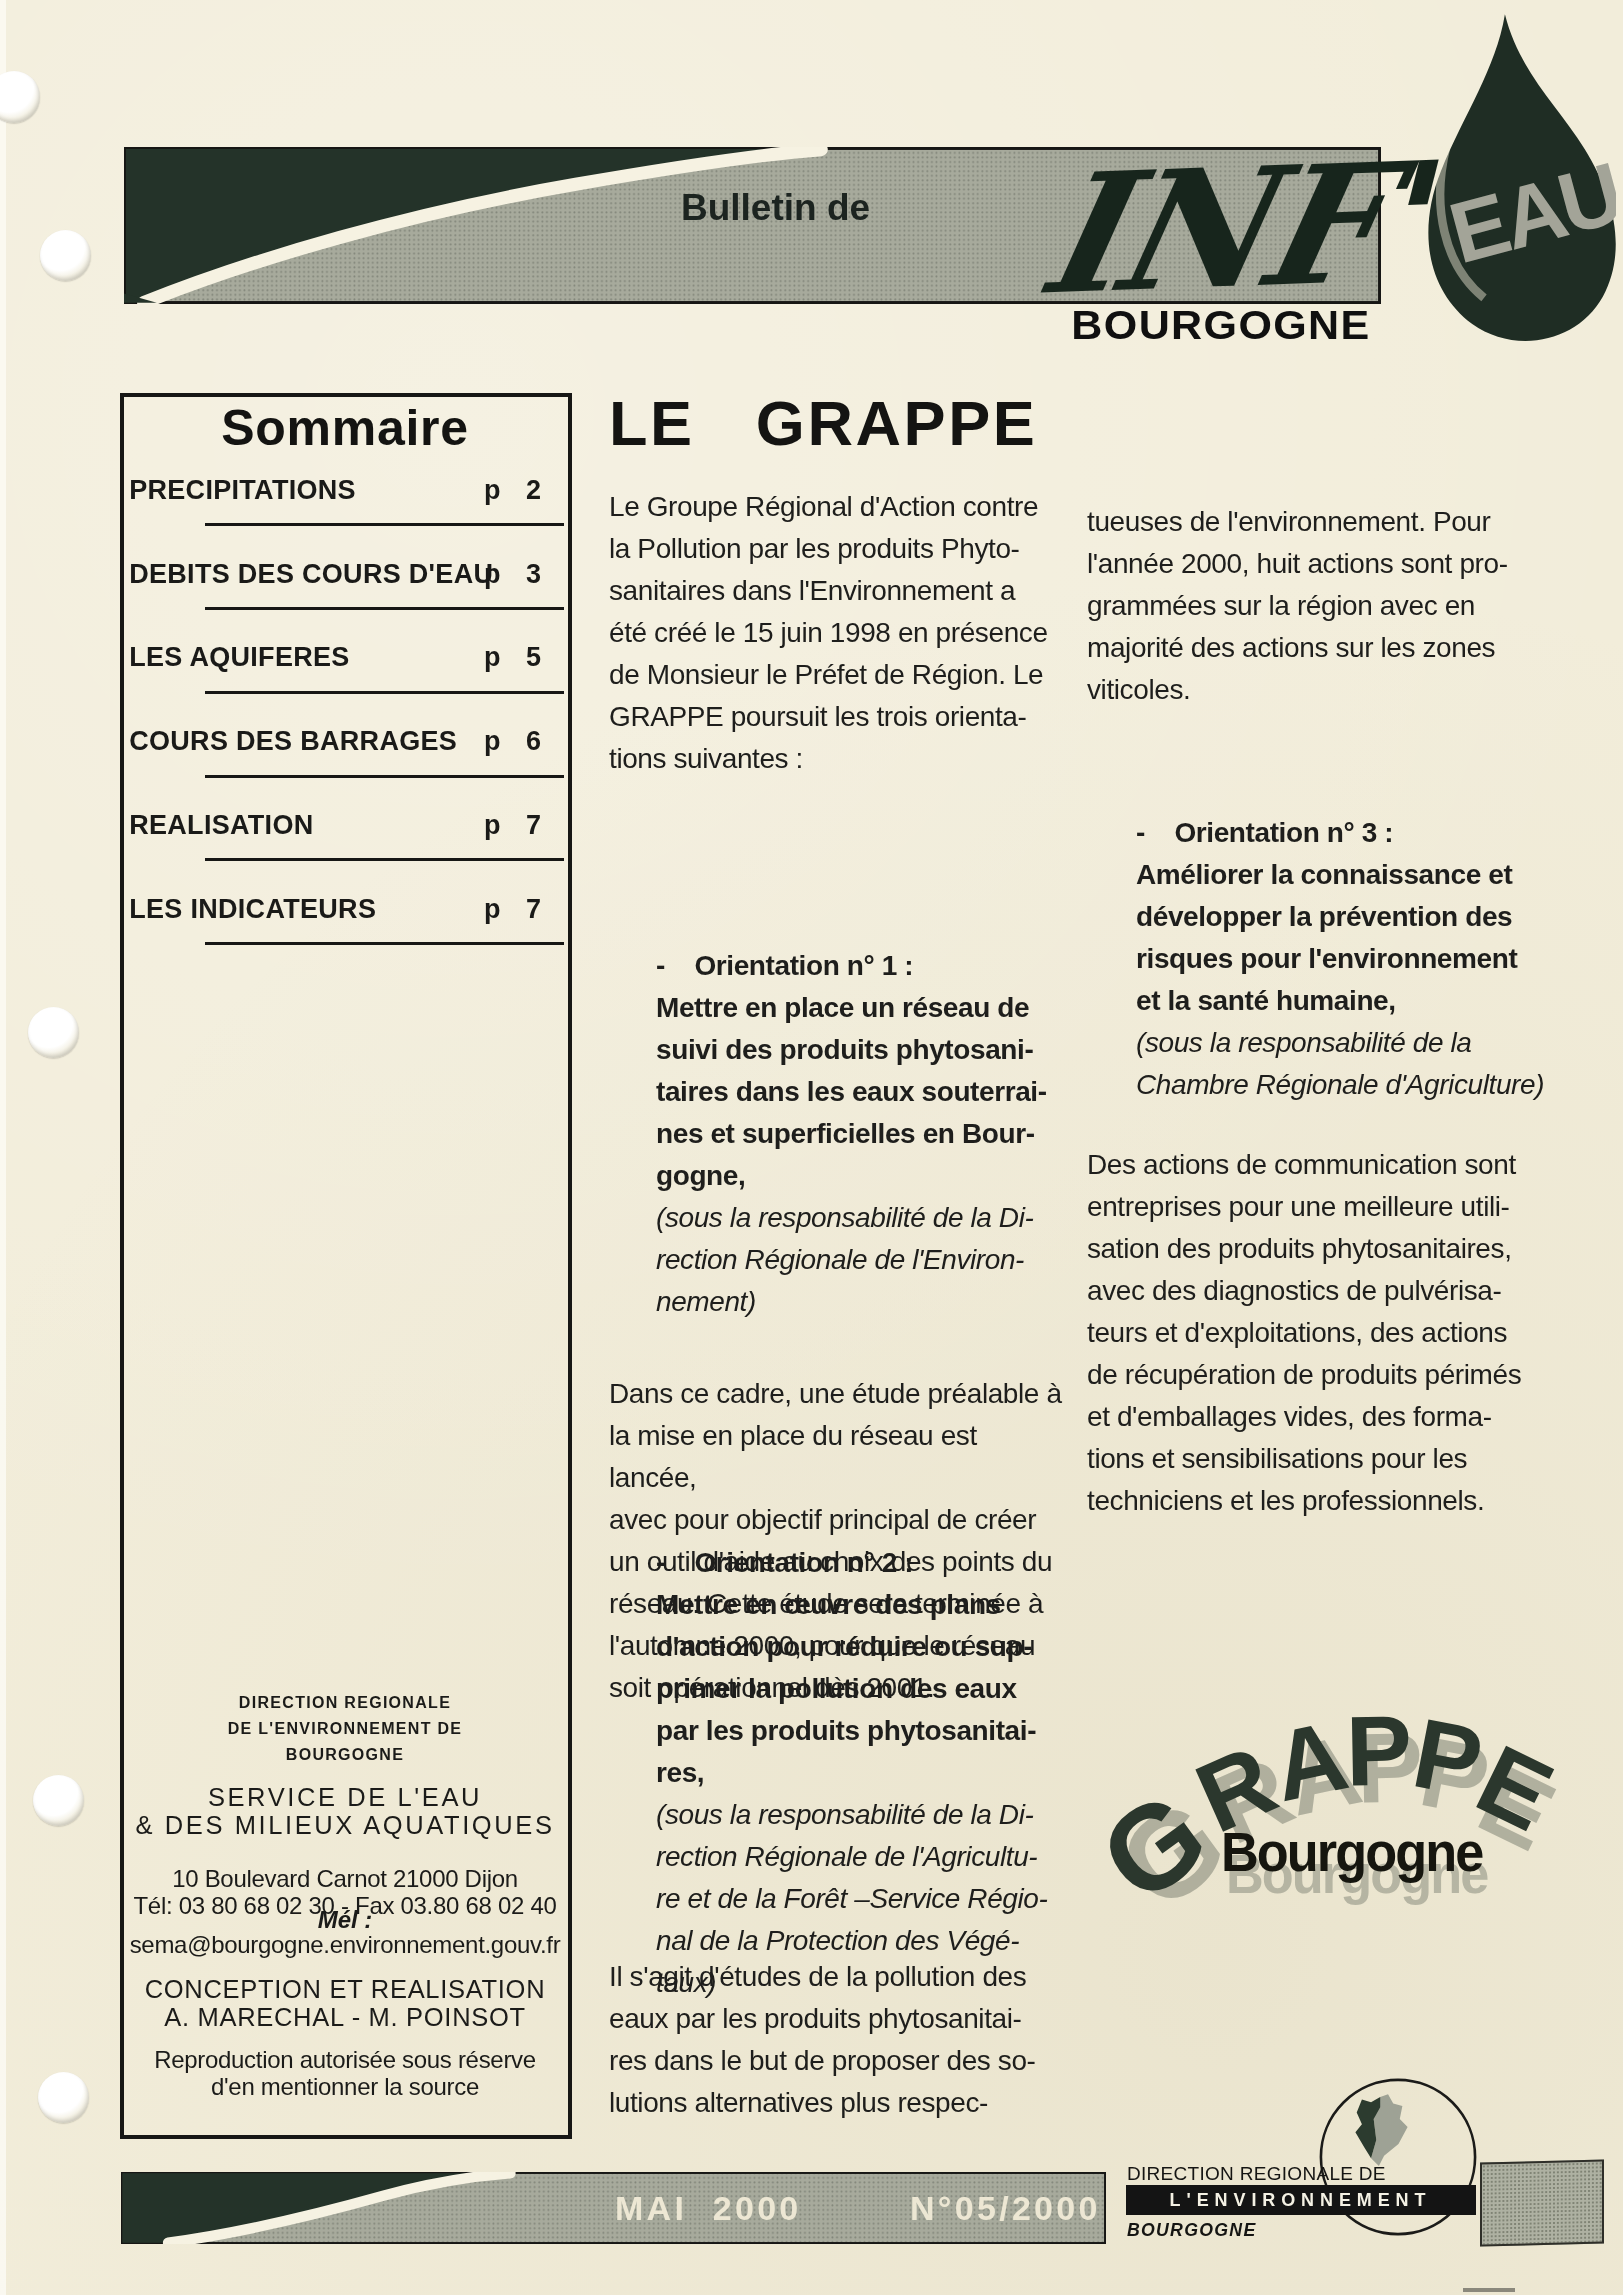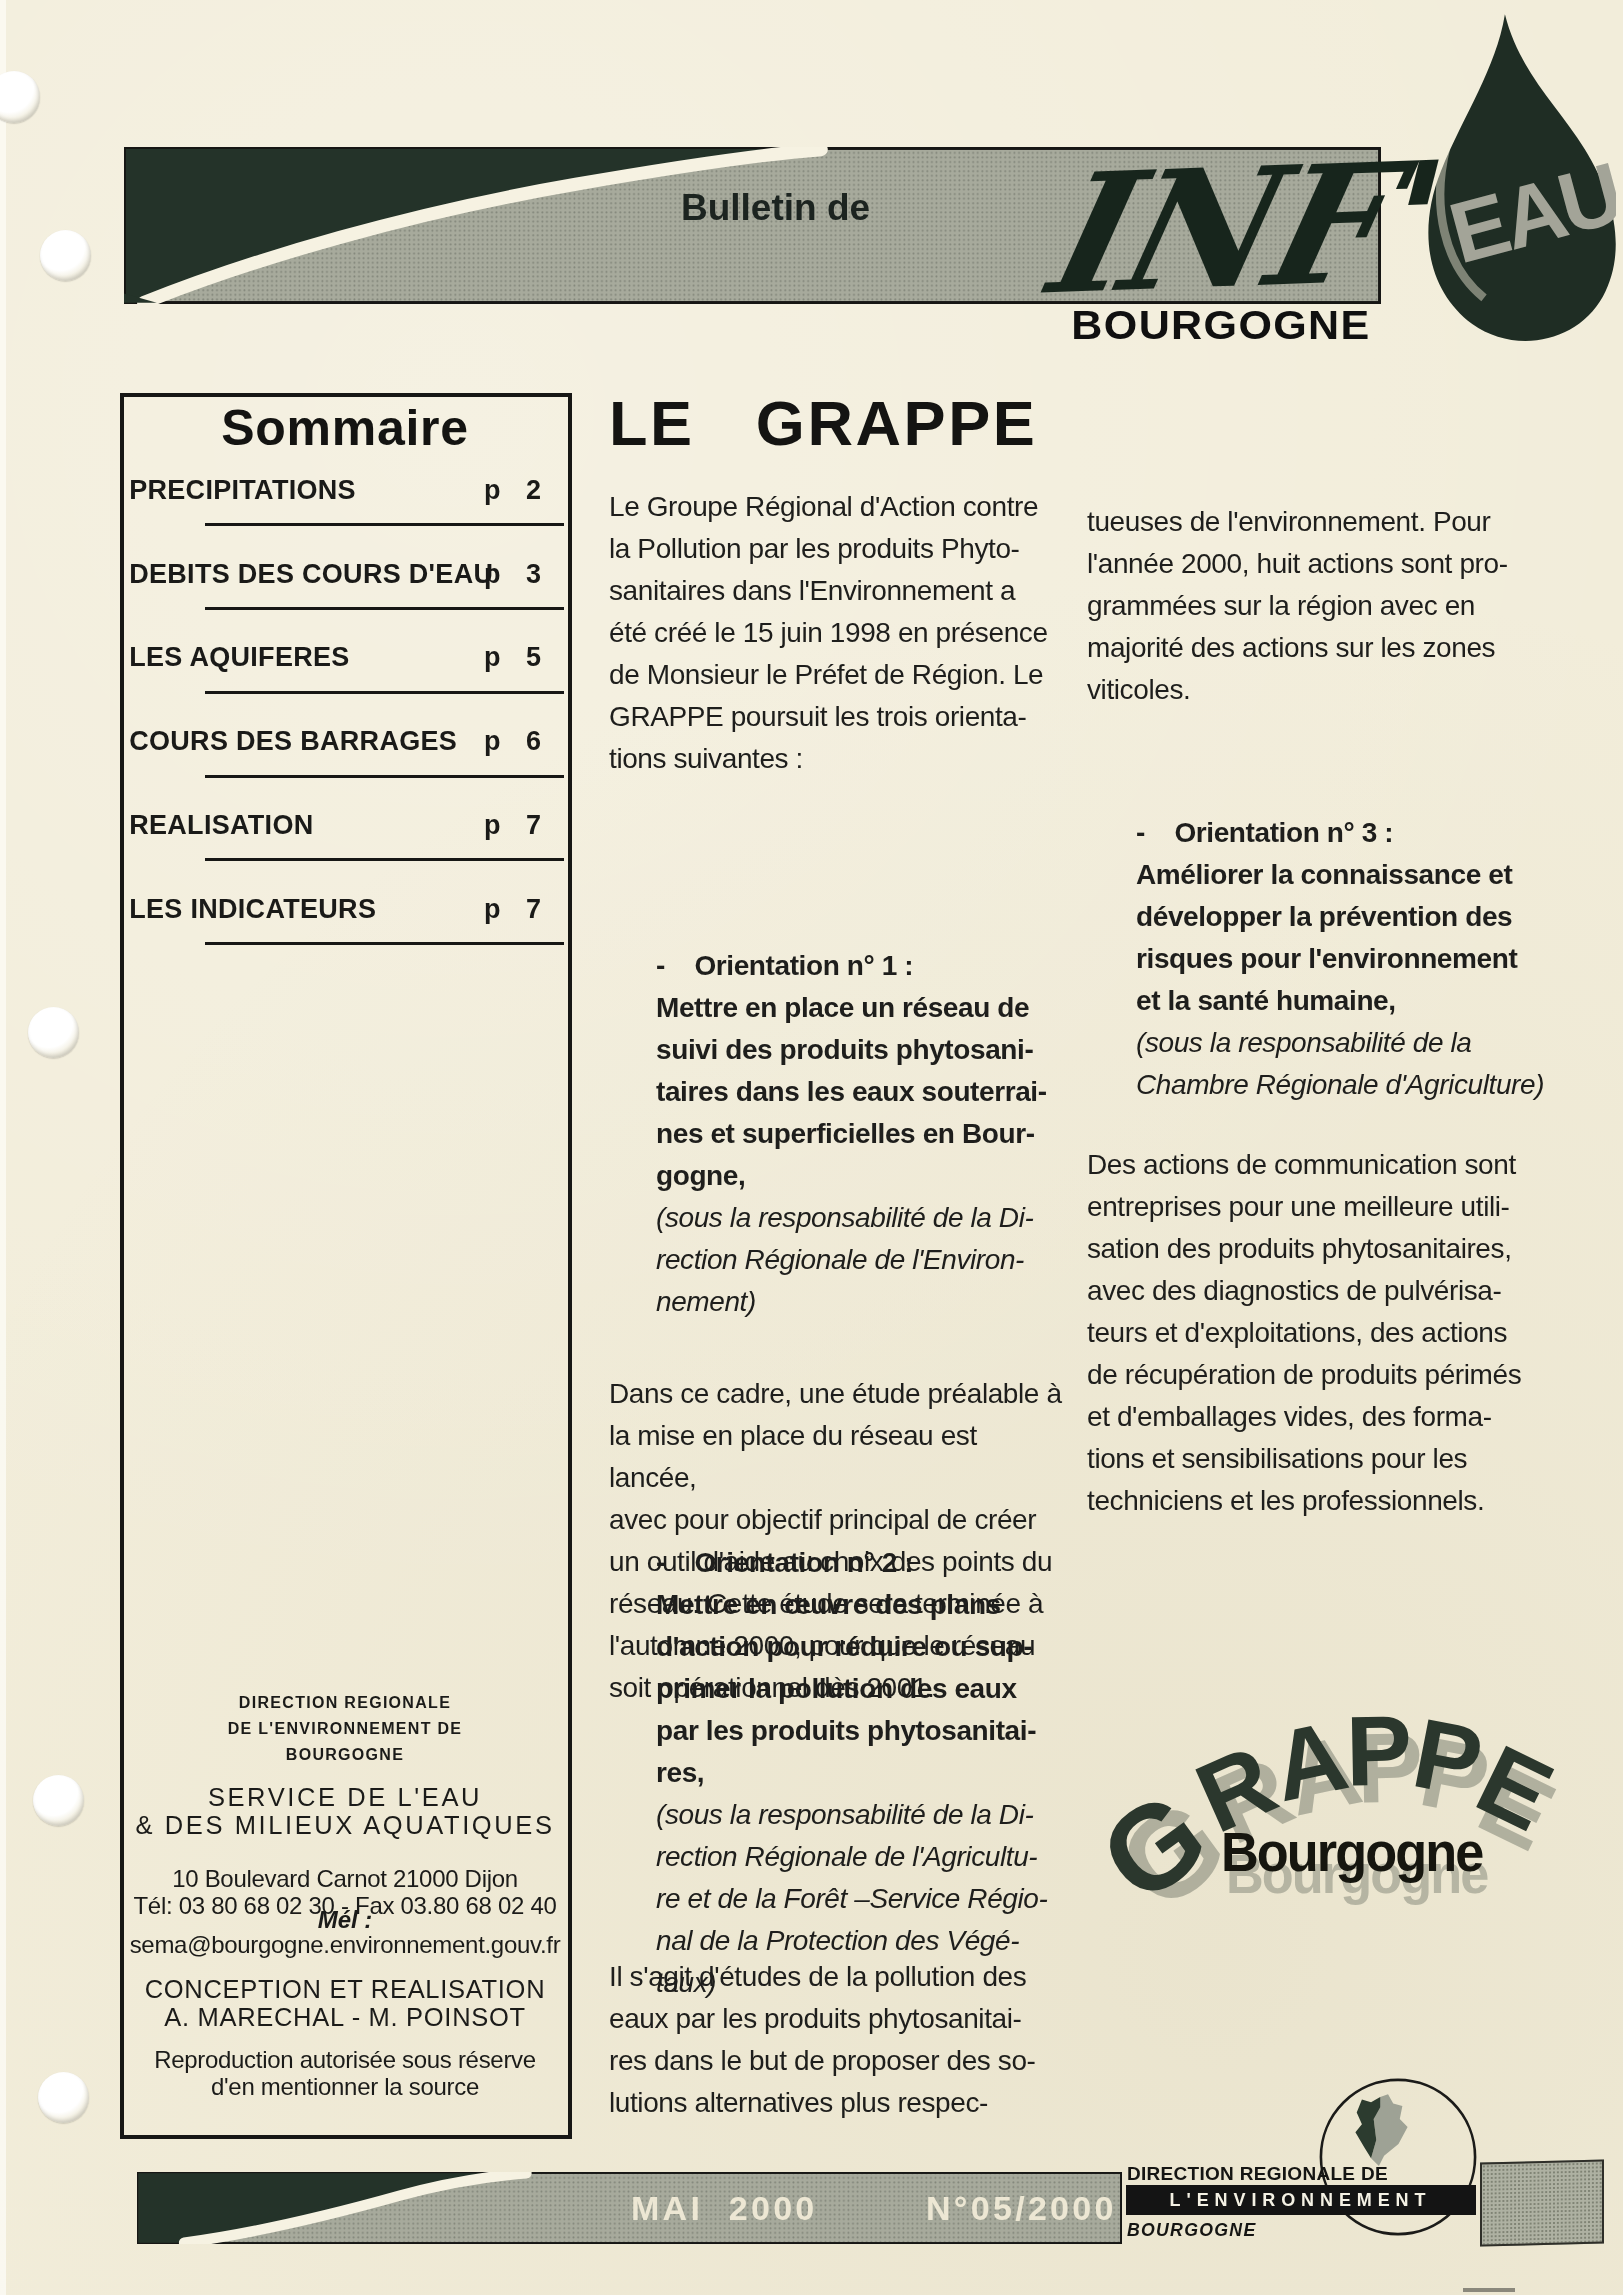--- a/index.html
+++ b/index.html
@@ -51,29 +51,29 @@
 
   
   .grappe{position:absolute;left:1087px;top:1663px;width:458px;height:281px;}
   .g-letter{position:absolute;font-weight:700;color:#2b372d;font-size:99px;line-height:1;
             text-shadow:10.5px 17px 0 rgba(128,131,117,.55);}
   .g-sub{position:absolute;left:134px;top:157px;font-size:55px;font-weight:700;letter-spacing:-2px;
          color:#16160f;transform:scaleX(.95);transform-origin:left;
          text-shadow:5.2px 22px 0 rgba(128,131,117,.5);}
 
   
-  .ftr-banner{position:absolute;left:121px;top:2172px;width:1075px;height:72px;margin-left:16px;}
+  .ftr-banner{position:absolute;left:121px;top:2172px;width:1075px;height:72px;}
   .ftr-text{position:absolute;top:17px;font-size:34px;font-weight:700;letter-spacing:3.3px;
             color:#f1ebd7;white-space:pre-wrap;opacity:.95;}
   .ftr-date{left:494px;} .ftr-issue{left:789px;}
 
   .diren{position:absolute;left:1119px;top:2062px;width:497px;height:203px;}
   .diren-circle{position:absolute;left:198px;top:14.4px;}
   .diren-map{position:absolute;left:223px;top:31px;}
-  .diren-l1{position:absolute;left:7.9px;top:101px;font-size:19px;font-weight:700;color:#151513;letter-spacing:0.3px;}
+  .diren-l1{position:absolute;left:7.9px;top:101px;font-size:19px;font-weight:400;color:#151513;letter-spacing:0.3px;}
   .diren-bar{position:absolute;left:6.5px;top:123px;width:350px;height:30px;background:#141414;
              display:flex;align-items:center;justify-content:center;}
   .diren-bar span{font-size:18px;font-weight:700;color:#f4f1e4;letter-spacing:5.9px;}
   .diren-l3{position:absolute;left:7.9px;top:158px;font-size:17.7px;font-weight:700;font-style:italic;
             color:#151513;letter-spacing:1.3px;}
   .halftone{background-color:#aeb1a2;background-image:radial-gradient(circle,#7f8374 0.9px,transparent 0.9px);
             background-size:3.9px 3.9px;}
   .gray-square{position:absolute;left:361px;top:99px;width:120px;height:80px;border:2px solid #2f2f29;
                transform:skewY(-1.5deg);}
 

